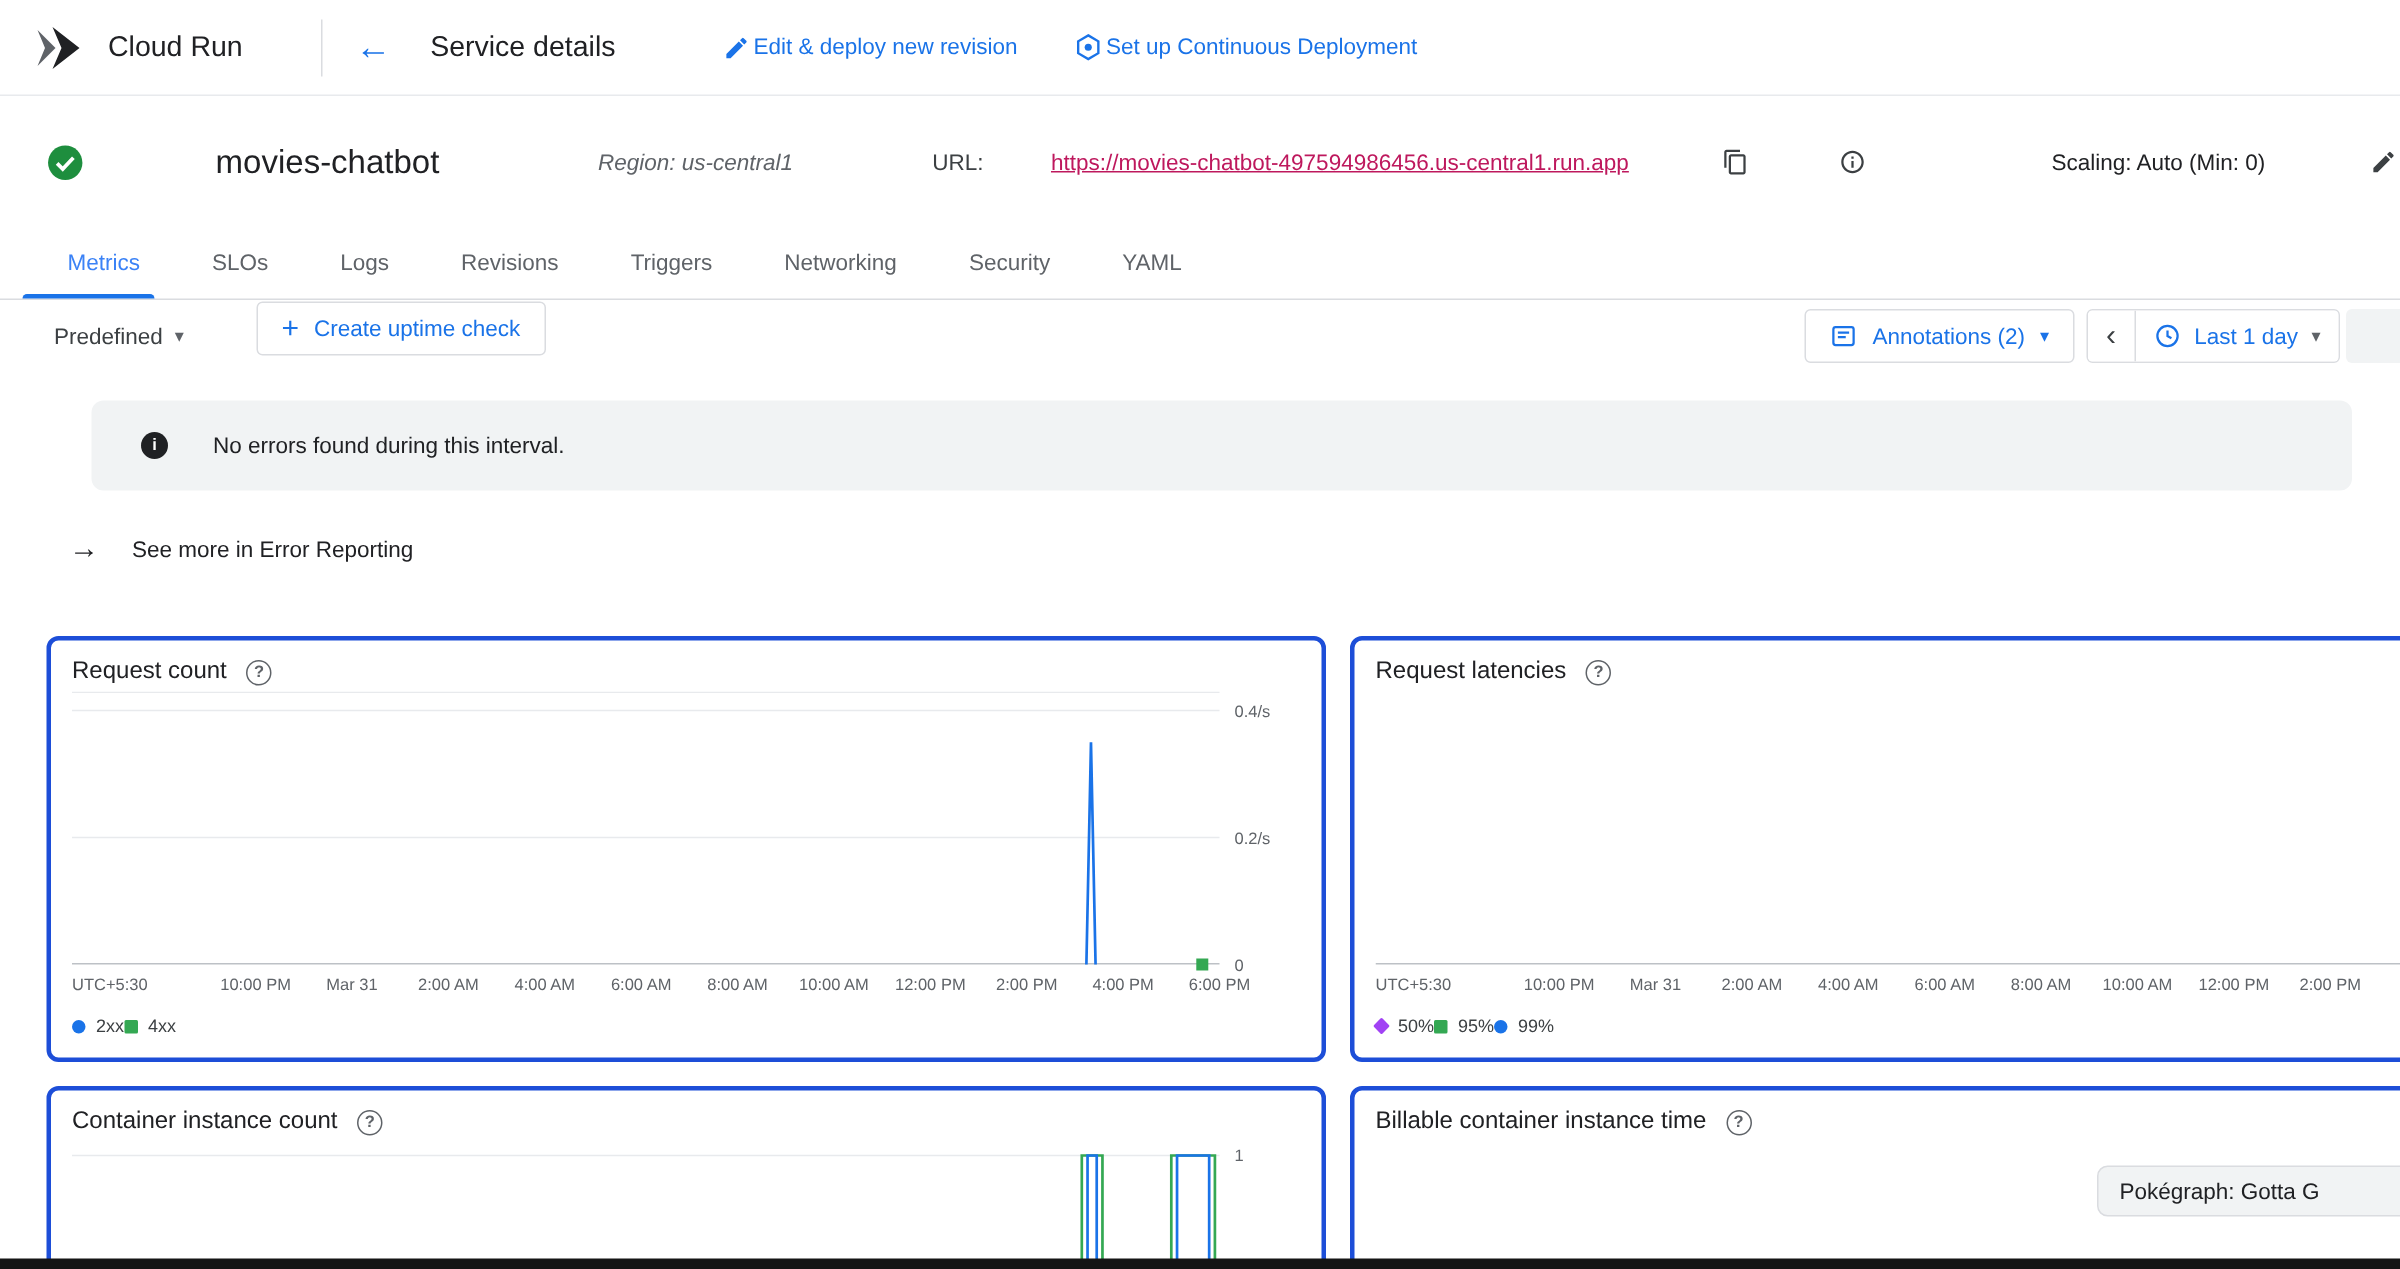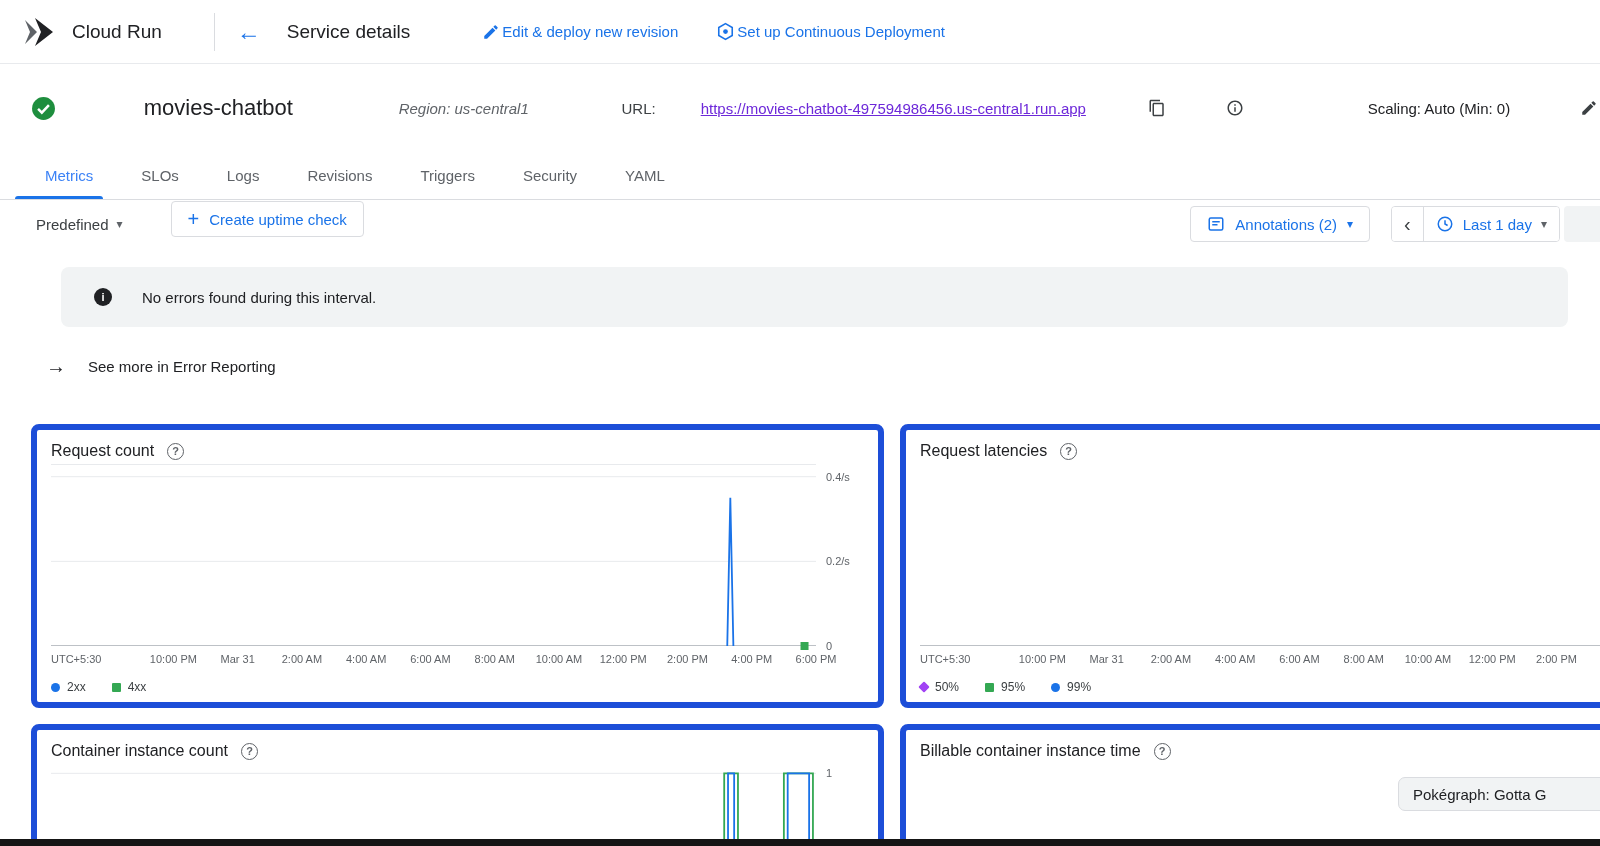--- a/index.html
+++ b/index.html
@@ -21,67 +21,67 @@
   .top-action { display:flex; align-items:center; gap:2px; color:#1a73e8; font-size:15px; font-weight:500; cursor:pointer; white-space:nowrap; }
   .top-action.first { margin-left:72px; }
   .top-action.second { margin-left:38px; }
 
   
   .service-header { height:88px; display:flex; align-items:center; padding-left:31px;justify-content:space-between; }
   .service-name { font-size:22px; font-weight:400; margin:0 0 0 40px; color:#202124; }
   .region { margin-left:58px; font-size:15px; color:#5f6368;font-style:italic; }
   .url-wrap { margin-left:45px; display:flex; align-items:center; font-size:15px;gap:38px; }
   .url-label { color:#3c4043; margin-right:7px; }
-  .url-link { color:#6d28d9; text-decoration:underline; cursor:pointer; }
+  .url-link { color:#be185d; text-decoration:underline; cursor:pointer; }
   .icon-btn { border:none; background:none; padding:2px; cursor:pointer; display:flex; align-items:center; }
   .copy-btn { margin-left:22px; }
   .info-btn { margin-left:18px; }
   .scaling { margin-left:74px; font-size:15px; font-weight:500; color:#202124; white-space:nowrap; }
   .scaling-edit { margin-left:20px; }
 
   
   .tabs { display:flex; height:48px; border-bottom:1px solid #dadce0; padding-left:1px; }
   .tab { padding:0 24px; display:flex; align-items:center; font-size:15px; font-weight:500; color:#5f6368; position:relative; cursor:pointer; }
   .tab.active { color:#3b82f6;padding-left:44px; }
   .tab.active::after { content:''; position:absolute; left:14px; right:14px; bottom:0; height:3px; background:#1a73e8; border-radius:3px 3px 0 0; }
 
   
   .toolbar { display:flex; height:46px; margin-top:1px; padding:0 40px 0 36px; position:relative; }
   .dropdown-plain { display:flex; align-items:center; gap:8px; font-size:15px; color:#3c4043; cursor:pointer; }
   .caret { font-size:12px; color:#5f6368; line-height:1; }
   .caret.blue { color:#1a73e8; }
   .btn-outline { height:36px; display:flex; align-items:center; gap:10px; border:1px solid #dadce0; border-radius:4px; background:#fff; color:#1a73e8; font-size:15px; font-weight:500; padding:0 16px; cursor:pointer; white-space:nowrap; }
   .uptime-btn { margin-left:48px; }
   .plus-glyph { font-size:20px; font-weight:400; line-height:1; }
-  .toolbar-right { margin-left:auto; display:flex; align-items:center; gap:21px; }
+  .toolbar-right { margin-left:auto; display:flex; align-items:center; gap:8px; }
   .time-group { display:flex; align-items:stretch; height:36px; border:1px solid #dadce0; border-radius:4px; overflow:hidden; }
   .time-seg { display:flex; align-items:center; gap:9px; background:#fff; border:none; padding:0 12px; cursor:pointer; font-size:15px; }
   .time-seg + .time-seg { border-left:1px solid #dadce0; }
   .chev { font-size:20px; color:#3c4043; line-height:1; }
   .time-label { color:#1a73e8; font-weight:500; }
   .stub { position:absolute; right:-8px; top:5px; width:44px; height:36px; background:#f1f3f4; border-radius:4px; }
 
   
   .banner { margin:20px 32px 0 61px; height:60px; background:#f1f3f4; border-radius:8px; display:flex; align-items:center; padding:0 33px; gap:30px; }
   .info-fill { width:18px; height:18px; border-radius:50%; background:#202124; color:#fff; font-size:11px; font-weight:700; display:flex; align-items:center; justify-content:center; font-style:normal; }
   .banner-text { font-size:15px; color:#202124; }
   .see-more { margin:29px 0 0 46px; display:flex; align-items:center; gap:22px; font-size:15px; color:#202124; cursor:pointer; }
   .arrow-glyph { font-size:20px; line-height:1; color:#202124; }
 
   
   .cards { position:relative; margin:48px 0 0 31px; width:1722px; display:grid; grid-template-columns:853px 853px; column-gap:16px; row-gap:16px; }
-  .card { border:6px solid #1d4ed8; border-radius:8px; background:#fff; padding:12px 14px; }
+  .card { border:3px solid #1d4ed8; border-radius:8px; background:#fff; padding:12px 14px; }
   .card.tall { height:284px; }
   .card.short { height:210px; }
   .card-title-row { display:flex; align-items:center; gap:13px; }
   .card-title { font-size:16px; color:#202124; }
   .help { width:17px; height:17px; border:1.5px solid #5f6368; border-radius:50%; color:#5f6368; font-size:11px; font-weight:700; display:flex; align-items:center; justify-content:center; cursor:pointer; flex:none; }
   .chart { margin-top:4px; height:206px; width:100%; }
   .chart.small { height:150px; }
-  .legend { margin-top:10px; display:flex; align-items:center; gap:26px; }
+  .legend { margin-top:10px; display:flex; align-items:center; }
   .legend-item { display:flex; align-items:center; gap:7px; color:#3c4043; font-size:12px; }
   .mark { width:9px; height:9px; display:inline-block; flex:none; }
   .mark.circle { border-radius:50%; }
   .mark.square { border-radius:1px; }
   .mark.diamond { width:8px; height:8px; border-radius:1px; transform:rotate(45deg); }
 
   
   .pokegraph { position:absolute; left:1398px; top:777px; height:34px; width:240px; background:#f1f3f4; border:1px solid #dadce0; border-radius:7px; display:flex; align-items:center; padding:0 14px; font-size:15px; color:#202124; white-space:nowrap; z-index:6; overflow:hidden; }
   .bottom-bar { position:absolute; left:0; right:0; bottom:0; height:7px; background:#151515; z-index:7; }
 </style>
@@ -158,20 +158,21 @@
     </span>
   </button>
 </section>
 
 <nav class="tabs">
   <div class="tab active">Metrics</div>
   <div class="tab">SLOs</div>
   <div class="tab">Logs</div>
   <div class="tab">Revisions</div>
   <div class="tab">Triggers</div>
+  <div class="tab">Networking</div>
   <div class="tab">Security</div>
   <div class="tab">YAML</div>
 </nav>
 
 <div class="toolbar">
   <span class="dropdown-plain">
     <span>Predefined</span>
     <span class="caret">▾</span>
   </span>
 

